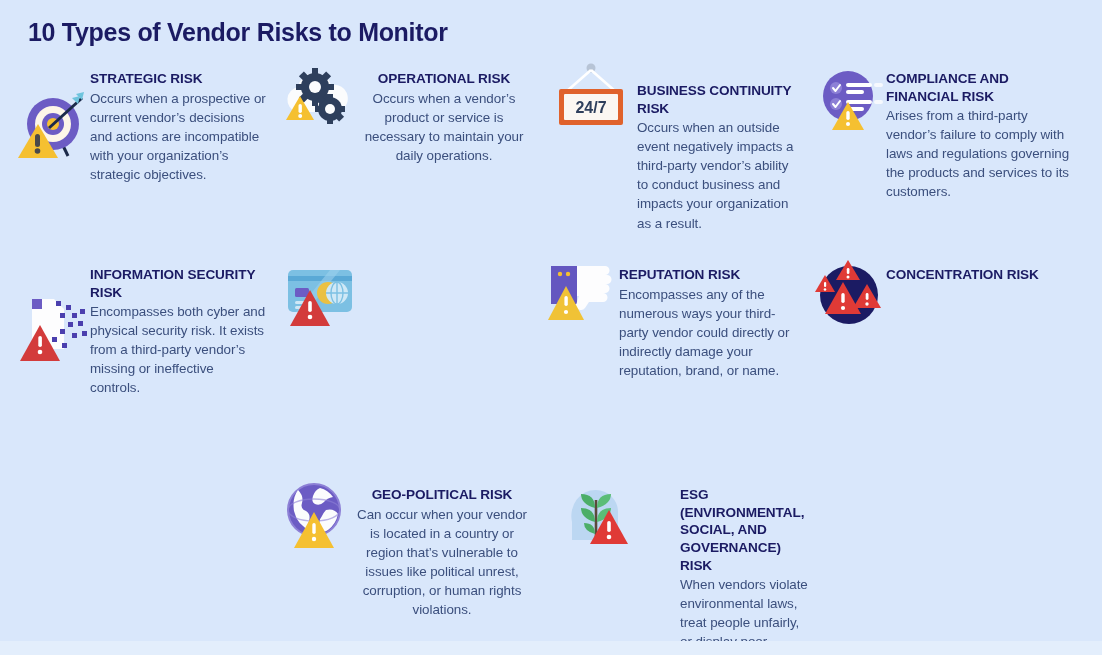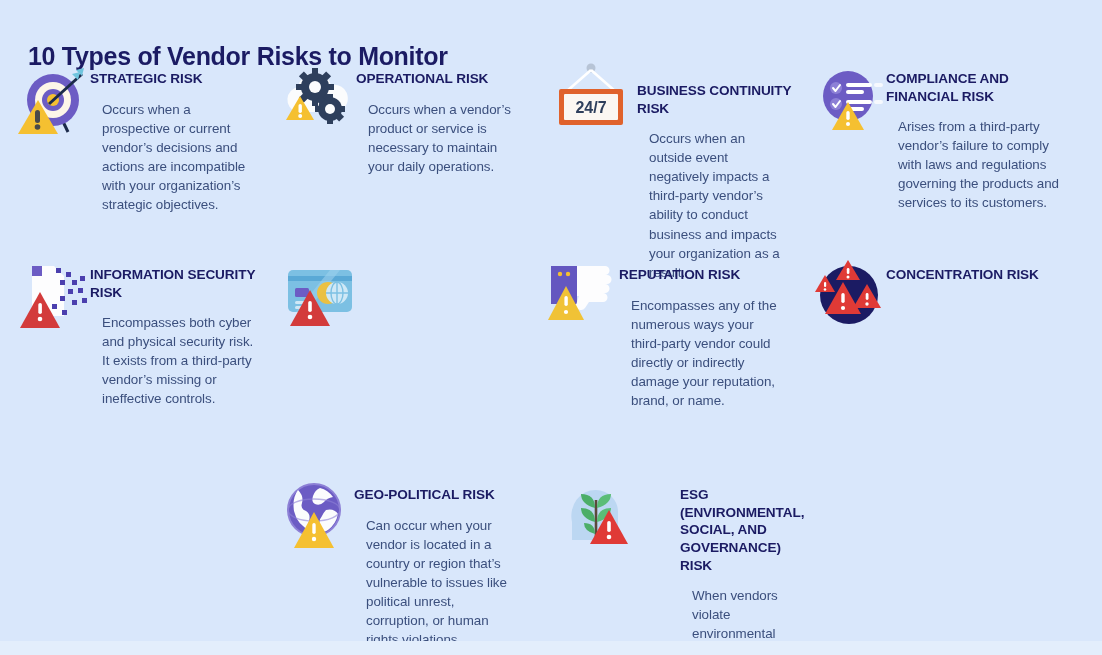--- a/index.html
+++ b/index.html
@@ -30,21 +30,20 @@
   }
   .title {
     position: absolute;
     left: 28px;
     top: 18px;
     font-size: 25px;
     font-weight: bold;
     color: #1b1b63;
     letter-spacing: -0.3px;
     white-space: nowrap;
-    margin-top: 24px;
   }
   .card {
     position: absolute;
     display: flex;
     align-items: flex-start;
   }
   .icon-wrap {
     position: relative;
     flex: 0 0 auto;
     width: 74px;
@@ -63,27 +62,27 @@
     font-weight: bold;
     color: #1b1b63;
     line-height: 1.3;
     letter-spacing: -0.1px;
     margin: 0 0 1px 0;
   }
   .bd {
     font-size: 13.4px;
     color: #3b4f7d;
     line-height: 1.42;
-    margin: 12px;
+    margin: 0;
     letter-spacing: -0.05px;
   }
 
   
-  .col1 { left: 16px; }
-  .col2 { left: 282px; }
+  .col1 { left: 16px; align-items: center; }
+  .col2 { left: 282px; text-align: center; }
   .col3 { left: 545px; }
   .col4 { left: 812px; }
 
   .row1 { top: 62px; }
   .row2 { top: 258px; }
   .row3 { top: 478px; }
 
   .w1 { width: 250px; }
   .w2 { width: 250px; }
   .w3 { width: 252px; }

